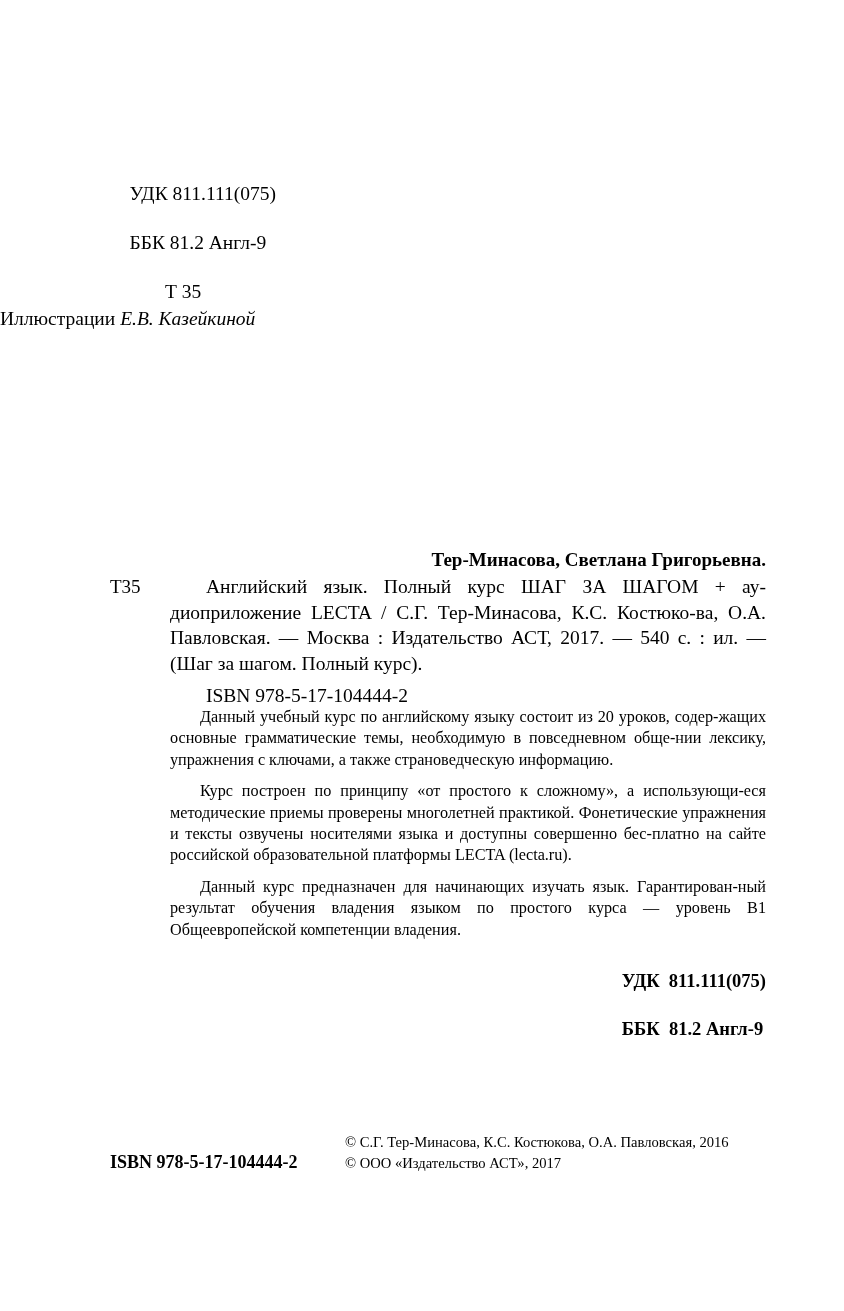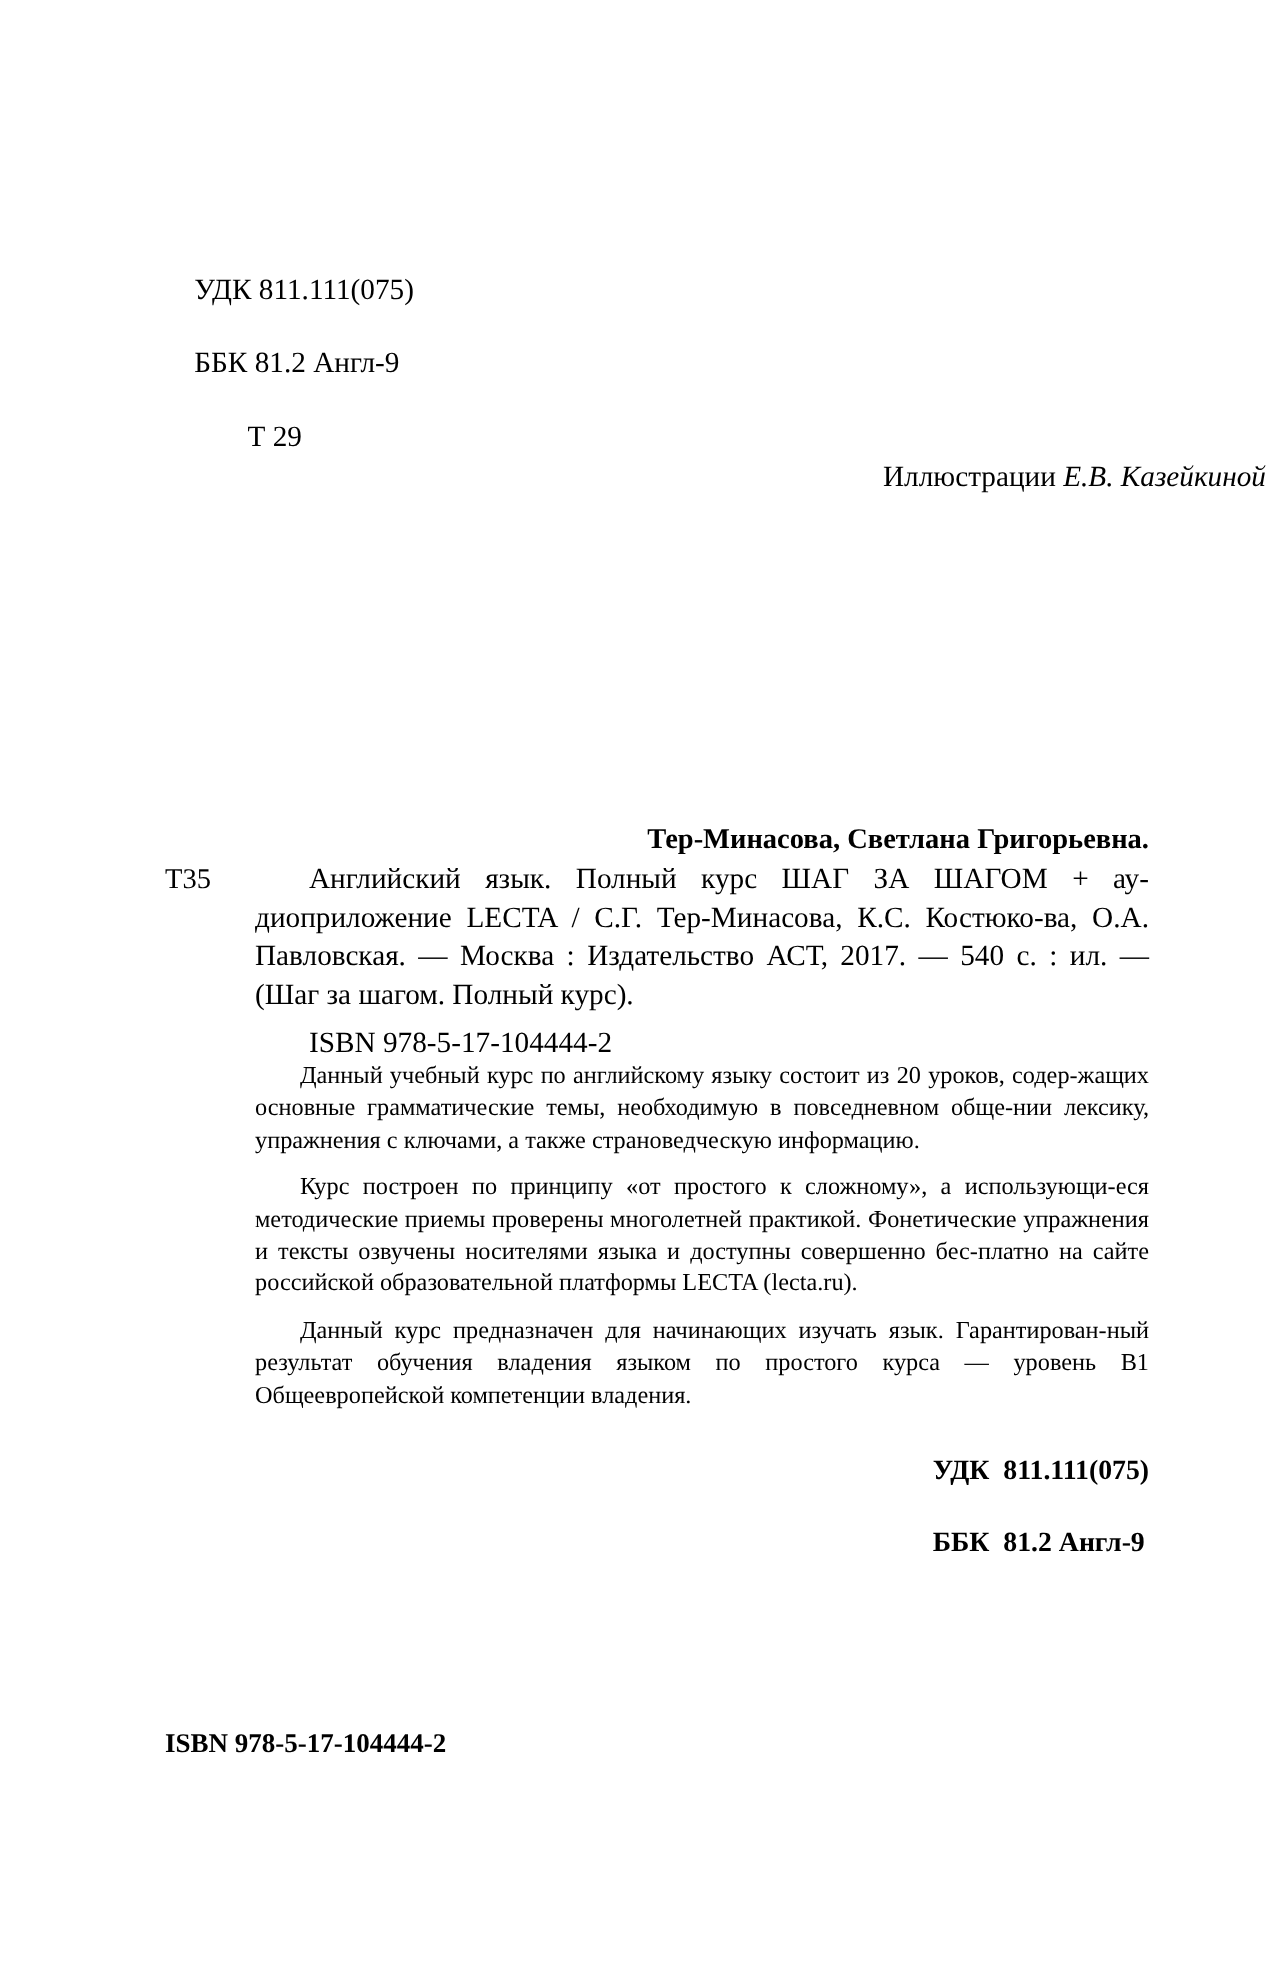--- a/index.html
+++ b/index.html
@@ -34,21 +34,21 @@
     display: block;
     padding-left: 55px;
   }
 
   
   .illustrator {
     position: absolute;
     left: 0;
     right: 0;
     top: 308px;
-    text-align: right;
+    text-align: left;
     font-size: 19.5px;
   }
   .illustrator .name {
     font-style: italic;
   }
 
   
   .biblio {
     position: absolute;
     left: 170px;
@@ -135,21 +135,21 @@
   }
 </style>
 </head>
 <body>
 
 <div class="page">
 
   <div class="udc-top">
     <span>УДК 811.111(075)</span><br>
     <span>ББК 81.2 Англ-9</span>
-    <span class="l3">Т 29</span>
+    <span class="l3">Т 35</span>
   </div>
 
   <div class="illustrator">
     <span>Иллюстрации </span><span class="name">Е.В. Казейкиной</span>
   </div>
 
   <div class="margin-code">Т35</div>
 
   <div class="biblio">
     <p class="biblio-author">Тер-Минасова, Светлана Григорьевна.</p>
@@ -163,14 +163,18 @@
     <p>Данный курс предназначен для начинающих изучать язык. Гарантирован-ный результат обучения владения языком по простого курса — уровень B1 Общеевропейской компетенции владения.</p>
   </div>
 
   <div class="udc-bottom">
     <span>УДК  811.111(075)</span><br>
     <span>ББК  81.2 Англ-9</span>
   </div>
 
   <div class="isbn-footer">ISBN 978-5-17-104444-2</div>
 
+  <div class="copyright">
+    <div>© С.Г. Тер-Минасова, К.С. Костюкова, О.А. Павловская, 2016</div>
+    <div>© ООО «Издательство АСТ», 2017</div>
+  </div>
 
 </div>
 
 </body></html>

